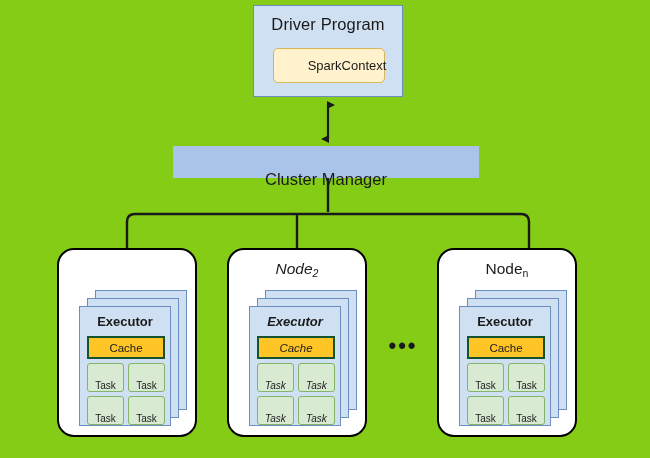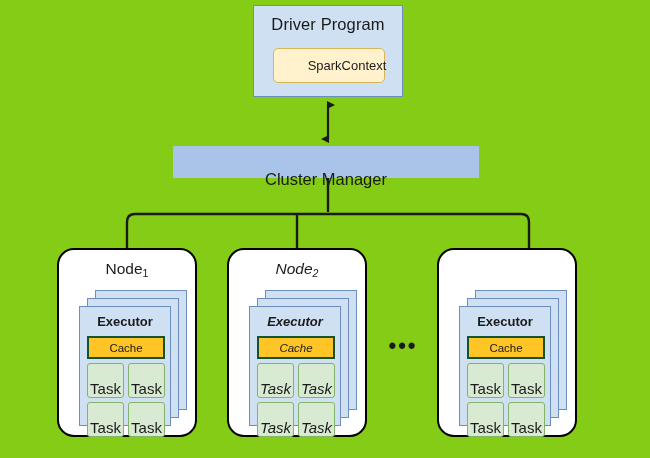--- a/index.html
+++ b/index.html
@@ -192,21 +192,21 @@
   .task-box {
     background: #d9ead3;
     border: 1px solid #82b366;
     border-radius: 3px;
     box-sizing: border-box;
     display: flex;
     align-items: center;
     justify-content: center;
   }
   .task-label {
-    font-size: 15px;
+    font-size: 10px;
     color: #1a1a1a;
     margin-top: 16px;
   }
 
   
   .ellipsis {
     position: absolute;
     left: 385px;
     top: 333px;
     width: 36px;
@@ -246,23 +246,20 @@
     <div class="sparkcontext-box">
       <span class="sparkcontext-label">SparkContext</span>
     </div>
   </div>
 
   <div class="cluster-bar">
     <span class="cluster-label">Cluster Manager</span>
   </div>
 
   <div class="node node-1">
-    <div class="node-title">
-      <span>Node</span><sub>1</sub>
-    </div>
     <div class="exec-stack">
       <div class="exec-card back2"></div>
       <div class="exec-card back1"></div>
       <div class="exec-card front">
         <div class="exec-title">Executor</div>
         <div class="cache-box">
           <span class="cache-label">Cache</span>
         </div>
         <div class="task-grid">
           <div class="task-box">
@@ -308,20 +305,23 @@
               <span class="task-label">Task</span>
             </div>
         </div>
       </div>
     </div>
   </div>
 
   <div class="ellipsis">•••</div>
 
   <div class="node node-n">
+    <div class="node-title">
+      <span>Node</span><sub>n</sub>
+    </div>
     <div class="exec-stack">
       <div class="exec-card back2"></div>
       <div class="exec-card back1"></div>
       <div class="exec-card front">
         <div class="exec-title">Executor</div>
         <div class="cache-box">
           <span class="cache-label">Cache</span>
         </div>
         <div class="task-grid">
           <div class="task-box">

